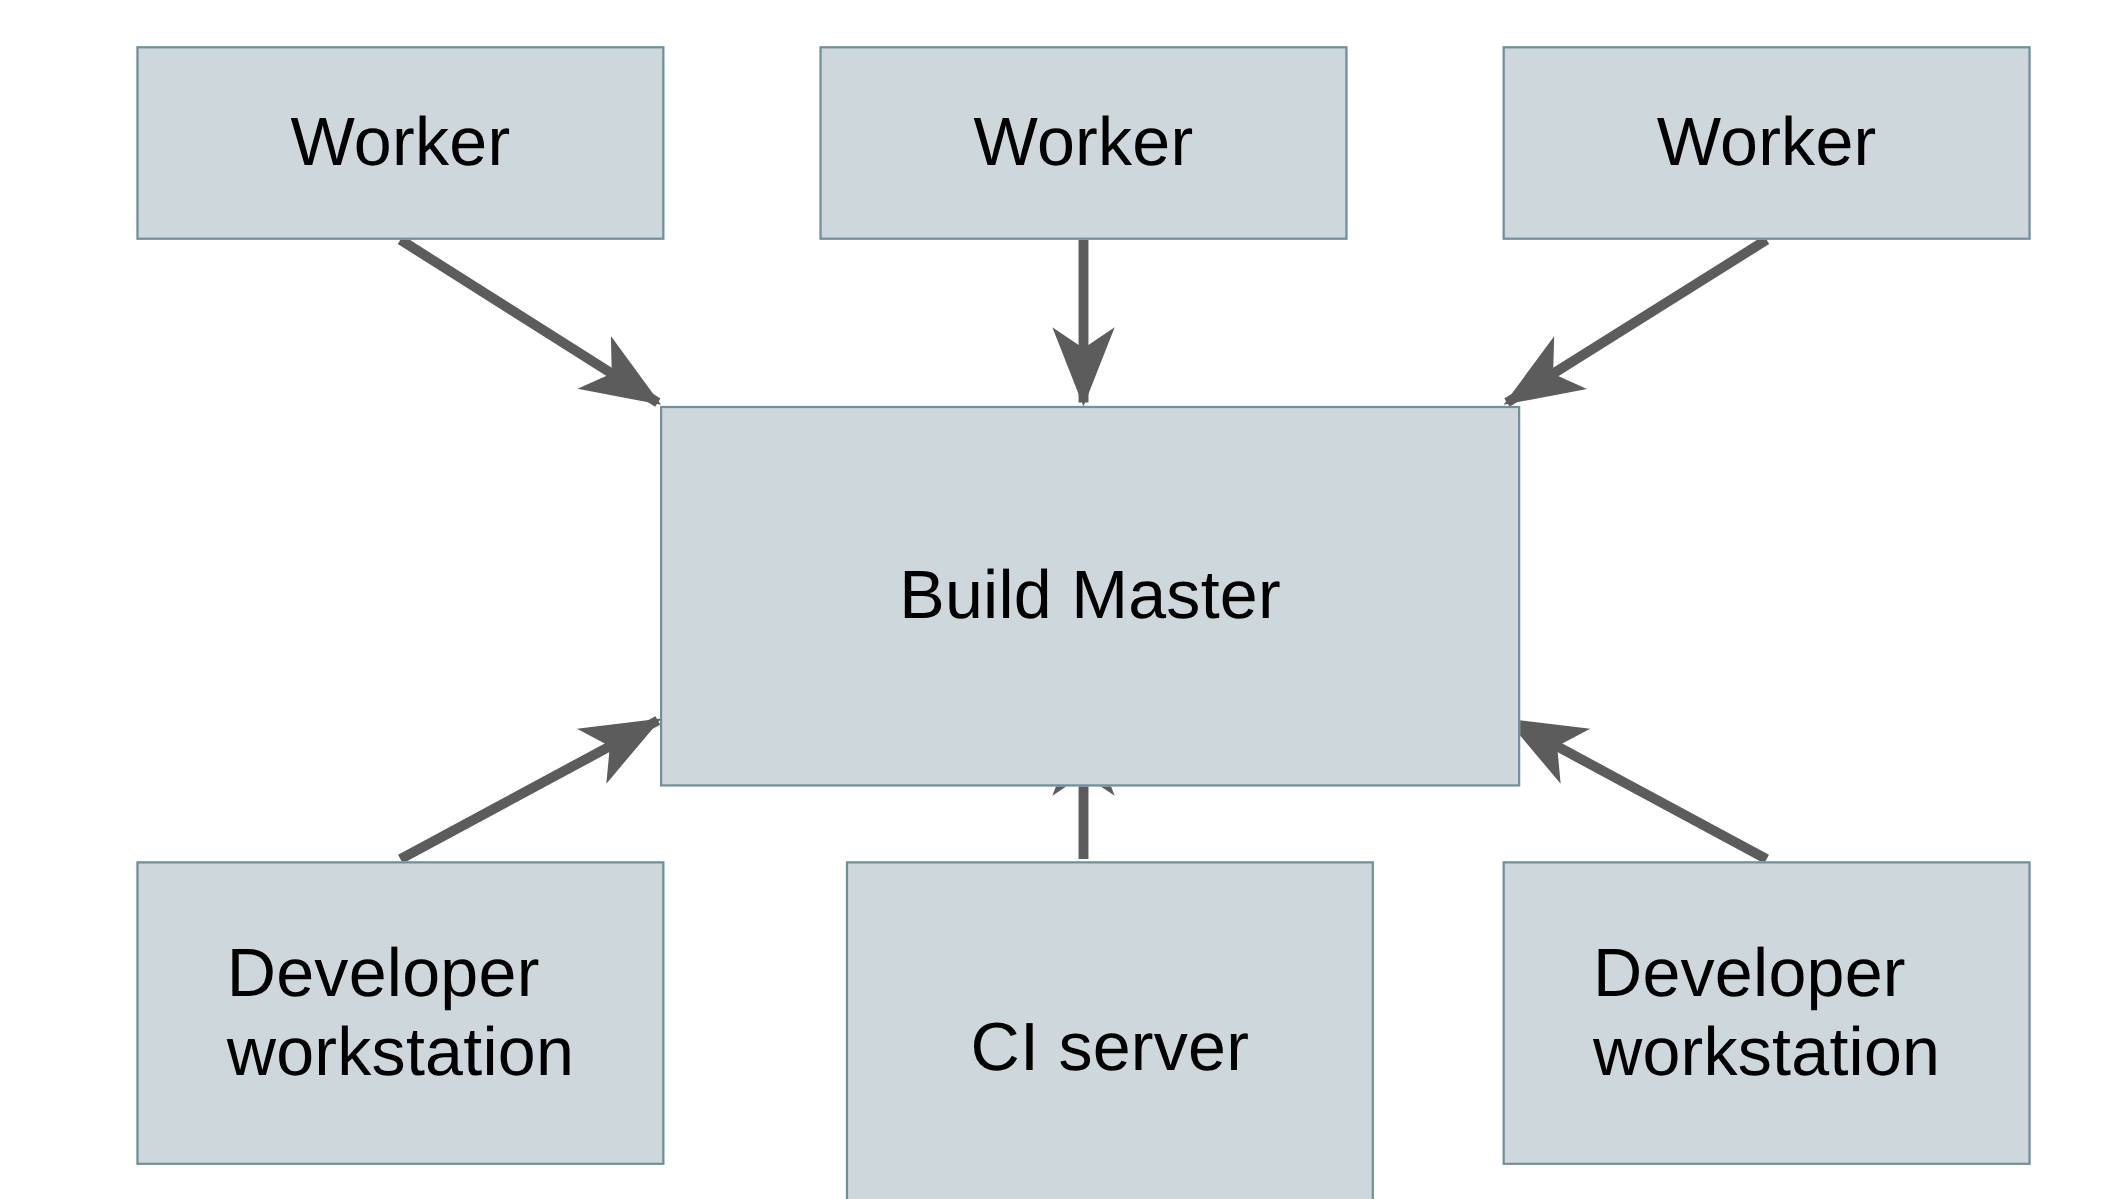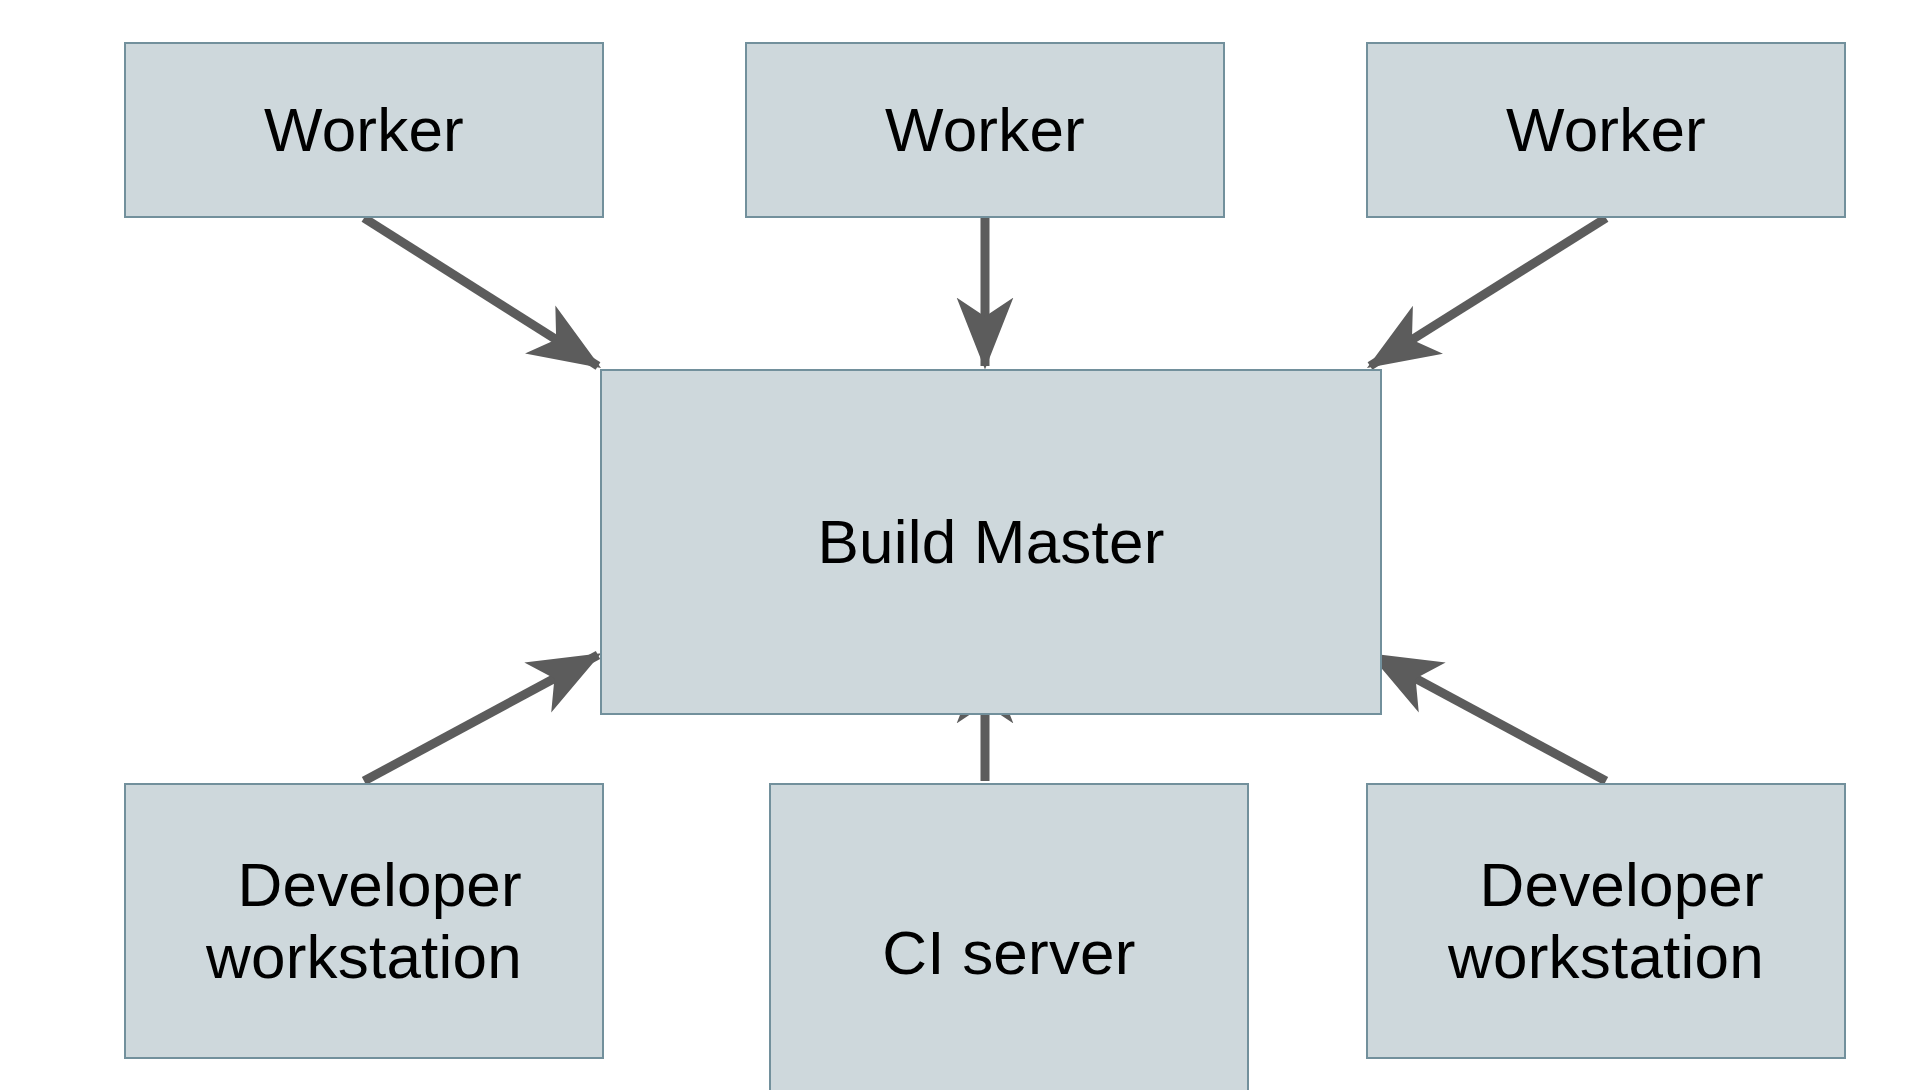--- a/index.html
+++ b/index.html
@@ -28,21 +28,21 @@
     pointer-events: none;
   }
   .node {
     position: absolute;
     box-sizing: border-box;
     background: #ced8dc;
     border: 2px solid #72909c;
     display: flex;
     align-items: center;
     justify-content: center;
-    text-align: right;
+    text-align: left;
   }
   .node-label {
     color: #000000;
     font-size: 62px;
     line-height: 1.16;
     font-weight: 400;
     letter-spacing: 0.2px;
     white-space: pre-line;
     padding: 0 10px;
   }

